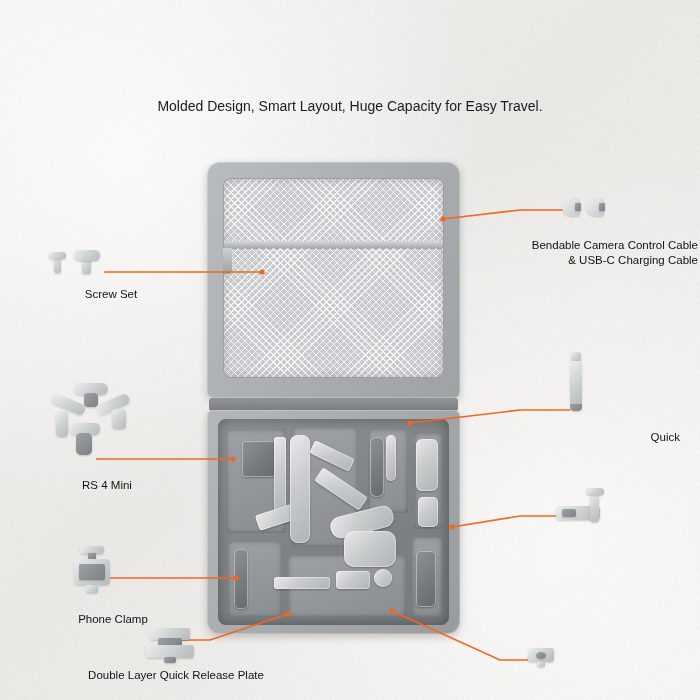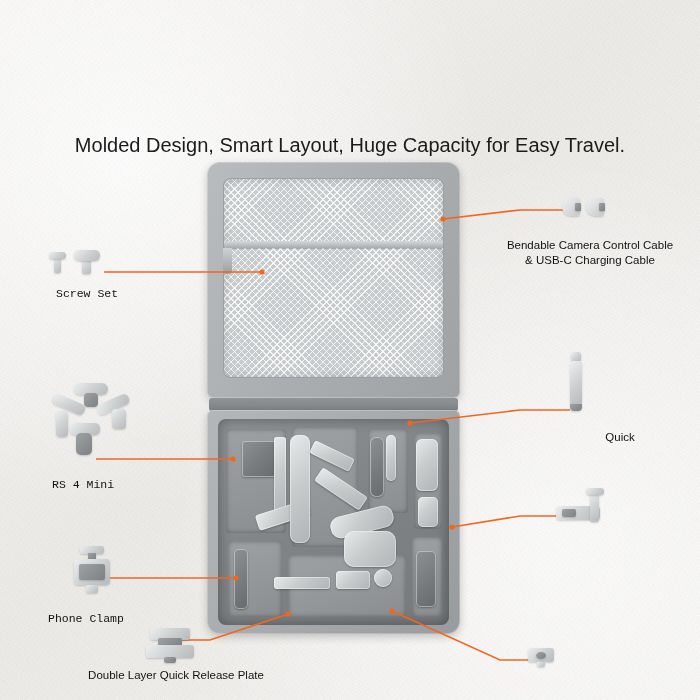--- a/index.html
+++ b/index.html
@@ -35,21 +35,21 @@
   
   #title {
     position: absolute; top: 38px; left: 0; width: 700px;
     text-align: center;
     font-size: 35px; font-weight: bold; color: #121212;
     letter-spacing: -0.3px;
   }
   #subtitle {
     position: absolute; top: 98px; left: 0; width: 700px;
     text-align: center;
-    font-size: 20px; color: #1b1b1b; margin-top: 36px;
+    font-size: 14px; color: #1b1b1b;
   }
 
   
   #case {
     position: absolute;
     left: 207px; top: 162px;
     width: 253px; height: 472px;
   }
   .case-half {
     position: absolute;
@@ -115,22 +115,22 @@
   }
 
   
   .label {
     position: absolute;
     font-size: 11.5px;
     color: #121212;
     line-height: 1.3;
     white-space: pre-line;
   }
-  .lbl-right { text-align: center; }
-  .lbl-left  { text-align: left; font-family: Liberation Mono, monospace; }
+  .lbl-right { text-align: right; }
+  .lbl-left  { text-align: center; }
   .lbl-center{ text-align: center; }
 
   
   #leaders { position: absolute; inset: 0; }
 
   
   .part { position: absolute; }
   .sil {
     position: absolute;
     background: linear-gradient(135deg, #eceeef 0%, #cfd2d3 50%, #b6babc 100%);

